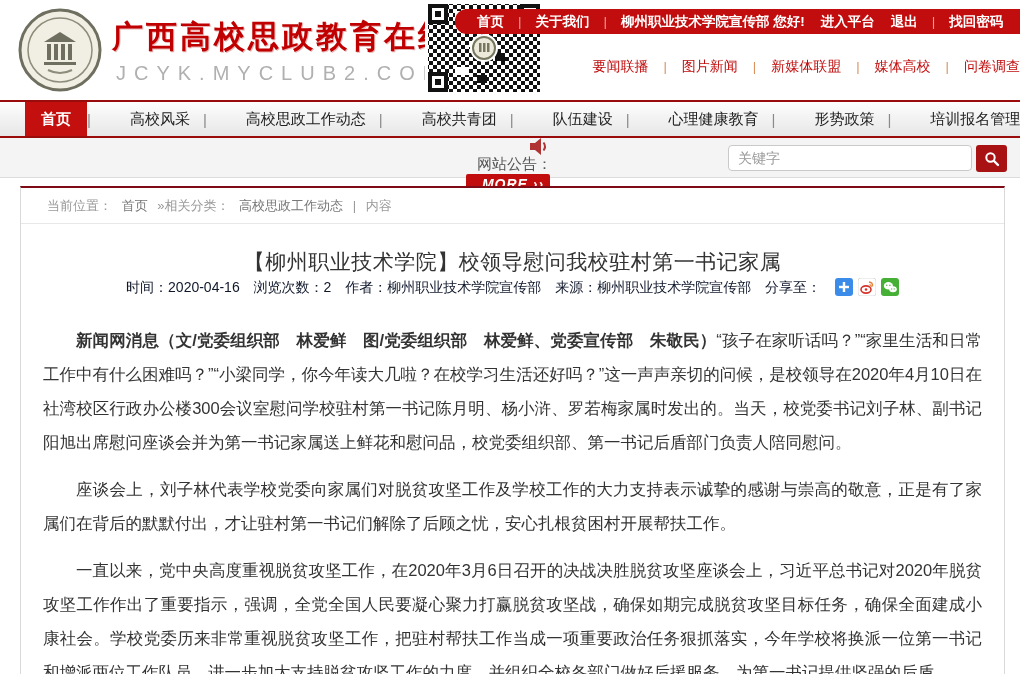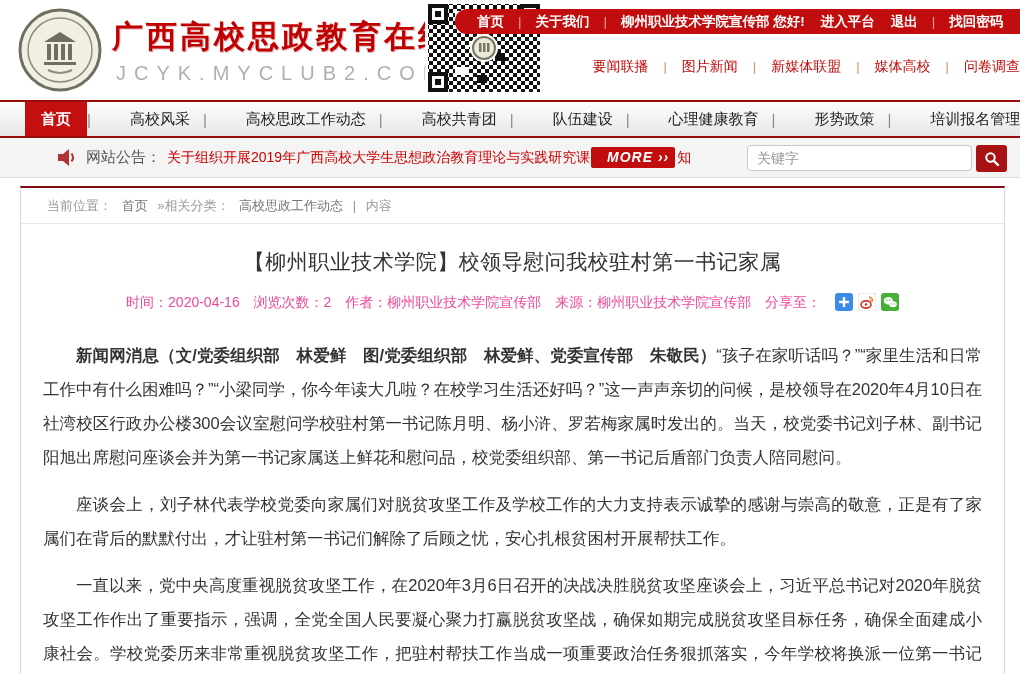--- a/index.html
+++ b/index.html
@@ -32,50 +32,50 @@
   
   .nav { width:1020px; height:38px; border-top:2px solid #9a0c0c; border-bottom:2px solid #9a0c0c;
     background:linear-gradient(#fdfdfd,#e7e7e7); display:flex; align-items:stretch; padding-left:25px; }
   .nav a { display:flex; align-items:center; padding:0 13px; font-size:15px; color:#222;
     text-decoration:none; white-space:nowrap; }
   .nav a + a::before { content:"|"; color:#8a8a8a; margin-right:26px; position:relative; left:-13px; }
   .nav a.active { background:#c40f0f; color:#fff; font-weight:bold; padding:0 16px; }
 
   
   .notice { position:relative; width:1020px; height:40px; background:#f4f4f4;
-    border-bottom:1px solid #dcdcdc; display:flex; align-items:center; }
+    border-bottom:1px solid #dcdcdc; display:flex; align-items:center;flex-direction:column; }
   .speaker { margin-left:58px; width:19px; height:17px; flex:none; }
   .notice-label { margin-left:9px; font-size:15px; color:#555; white-space:nowrap; }
   .notice-text { margin-left:6px; font-size:14px; color:#cc0000; text-decoration:none;
     white-space:nowrap; overflow:hidden; max-width:428px; }
   .more-badge { margin-left:-4px; flex:none; background:#c10d0d; color:#fff; font-size:14px;
     font-weight:bold; font-style:italic; padding:2px 6px 3px 16px; border-radius:2px;
     white-space:nowrap; cursor:pointer; letter-spacing:1px;text-align:right; }
   .notice-tail { font-size:14px; color:#cc0000; margin-left:2px; white-space:nowrap; }
-  .search-box { position:absolute; right:48px; top:7px; width:225px; height:26px; }
+  .search-box { position:absolute; right:48px; top:7px; width:244px; height:26px; }
   .search-input { width:100%; height:26px; border:1px solid #c9c9c9; border-radius:4px;
     padding:0 9px; font-size:14px; color:#666; background:#fff; outline:none; }
   .search-input::placeholder { color:#999; }
   .search-btn { position:absolute; right:13px; top:145px; width:31px; height:27px;
     background:#a91212; border:none; border-radius:3px; cursor:pointer;
     display:flex; align-items:center; justify-content:center; }
 
   
   .container { position:absolute; left:20px; top:186px; width:985px; height:492px;
     background:#fff; border-top:2px solid #7d0a14; border-left:1px solid #d9d9d9;
     border-right:1px solid #d9d9d9; }
   .crumbs { height:36px; line-height:36px; padding-left:26px; font-size:13px; color:#999;
     border-bottom:1px solid #e8e8e8; }
   .crumbs a { color:#777; text-decoration:none; }
   .crumbs .seg { margin-right:6px; }
 
   .article { padding:0 22px; }
   .article-title { margin-top:24px; text-align:center; font-size:21px; font-weight:normal;
     color:#333; letter-spacing:0.5px; }
-  .article-meta { margin-top:17px; text-align:center; font-size:14px; color:#ec4899; }
+  .article-meta { margin-top:2px; text-align:center; font-size:14px; color:#0f172a; }
   .article-meta span { margin:0 5px; }
   .share-icons { display:inline-flex; gap:5px; vertical-align:-4px; }
   .share-icons svg { width:18px; height:18px; cursor:pointer; }
 
   .article-body { margin-top:26px; }
   .article-body p { font-size:16.5px; line-height:34px; color:#333; text-align:justify;
     text-indent:2em; margin-bottom:13px; }
   .article-body b { font-weight:bold; }
 </style>
 </head>

